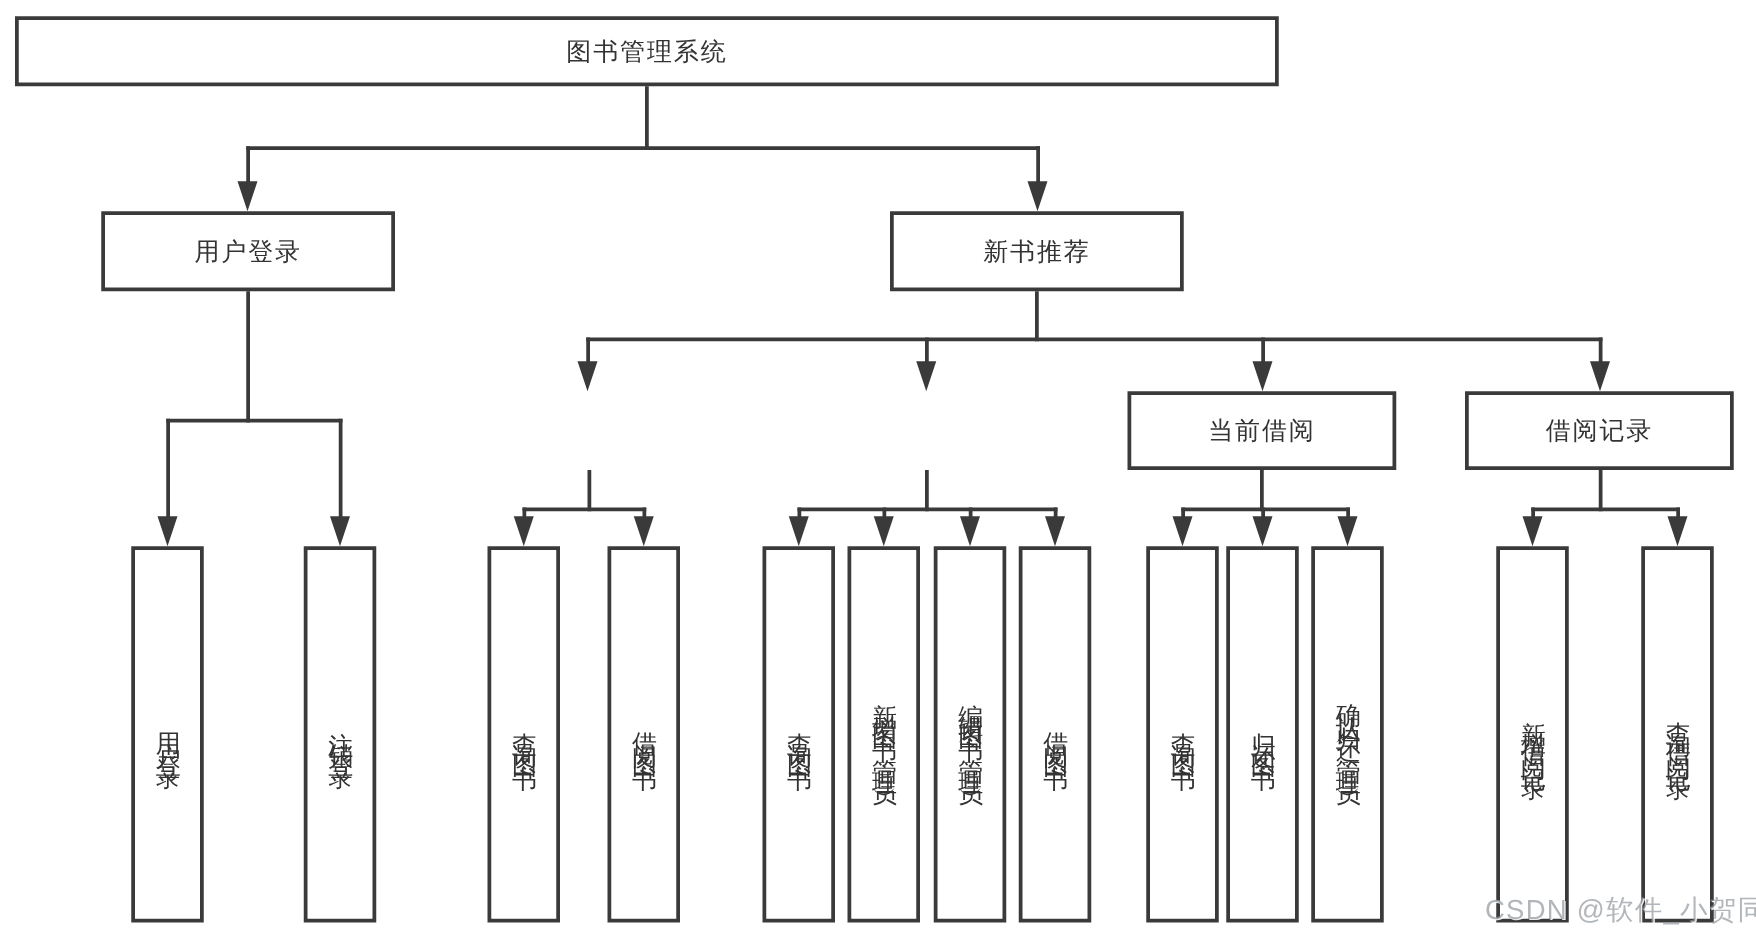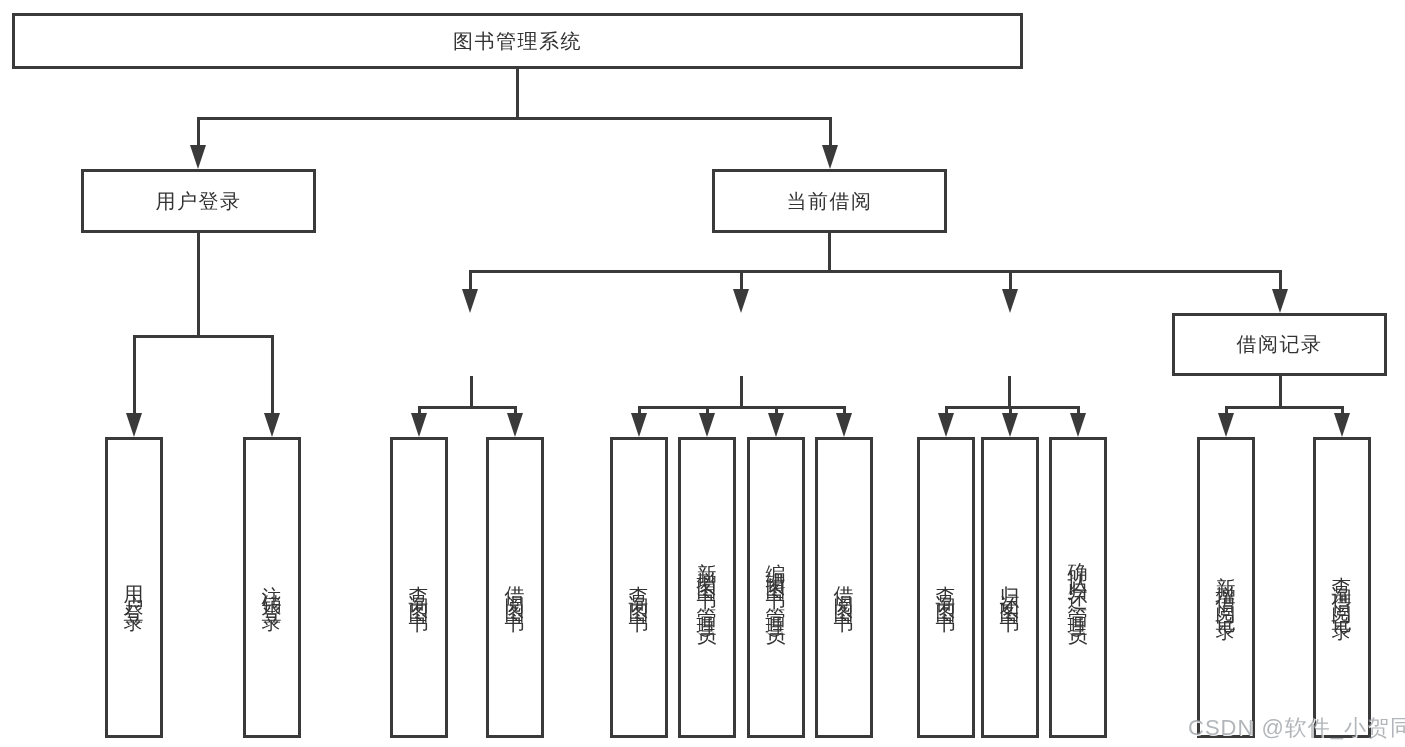--- a/index.html
+++ b/index.html
@@ -65,41 +65,44 @@
   <div class="hline" style="left:197px;top:117px;width:635px;"></div>
   <div class="vline" style="left:197px;top:117px;height:30px;"></div>
   <div class="arrow" style="left:190px;top:145px;"></div>
   <div class="vline" style="left:829px;top:117px;height:30px;"></div>
   <div class="arrow" style="left:822px;top:145px;"></div>
 
   <div class="box" style="left:81px;top:169px;width:235px;height:64px;">
     <span>用户登录</span>
   </div>
   <div class="box" style="left:712px;top:169px;width:235px;height:64px;">
-    <span>当前借阅</span>
+    <span>新书推荐</span>
   </div>
 
   <div class="vline" style="left:197px;top:233px;height:105px;"></div>
   <div class="hline" style="left:133px;top:335px;width:141px;"></div>
   <div class="vline" style="left:133px;top:335px;height:80px;"></div>
   <div class="arrow" style="left:126px;top:413px;"></div>
   <div class="vline" style="left:271px;top:335px;height:80px;"></div>
   <div class="arrow" style="left:264px;top:413px;"></div>
 
   <div class="vline" style="left:828px;top:233px;height:40px;"></div>
   <div class="hline" style="left:469px;top:270px;width:813px;"></div>
   <div class="vline" style="left:469px;top:270px;height:21px;"></div>
   <div class="arrow" style="left:462px;top:289px;"></div>
   <div class="vline" style="left:740px;top:270px;height:21px;"></div>
   <div class="arrow" style="left:733px;top:289px;"></div>
   <div class="vline" style="left:1009px;top:270px;height:21px;"></div>
   <div class="arrow" style="left:1002px;top:289px;"></div>
   <div class="vline" style="left:1279px;top:270px;height:21px;"></div>
   <div class="arrow" style="left:1272px;top:289px;"></div>
 
+  <div class="box" style="left:902px;top:313px;width:215px;height:63px;">
+    <span>当前借阅</span>
+  </div>
   <div class="box" style="left:1172px;top:313px;width:215px;height:63px;text-align:right;">
     <span>借阅记录</span>
   </div>
 
   <div class="vline" style="left:470px;top:376px;height:33px;"></div>
   <div class="hline" style="left:418px;top:406px;width:99px;"></div>
   <div class="vline" style="left:418px;top:406px;height:10px;"></div>
   <div class="arrow" style="left:411px;top:413px;"></div>
   <div class="vline" style="left:514px;top:406px;height:10px;"></div>
   <div class="arrow" style="left:507px;top:413px;"></div>

